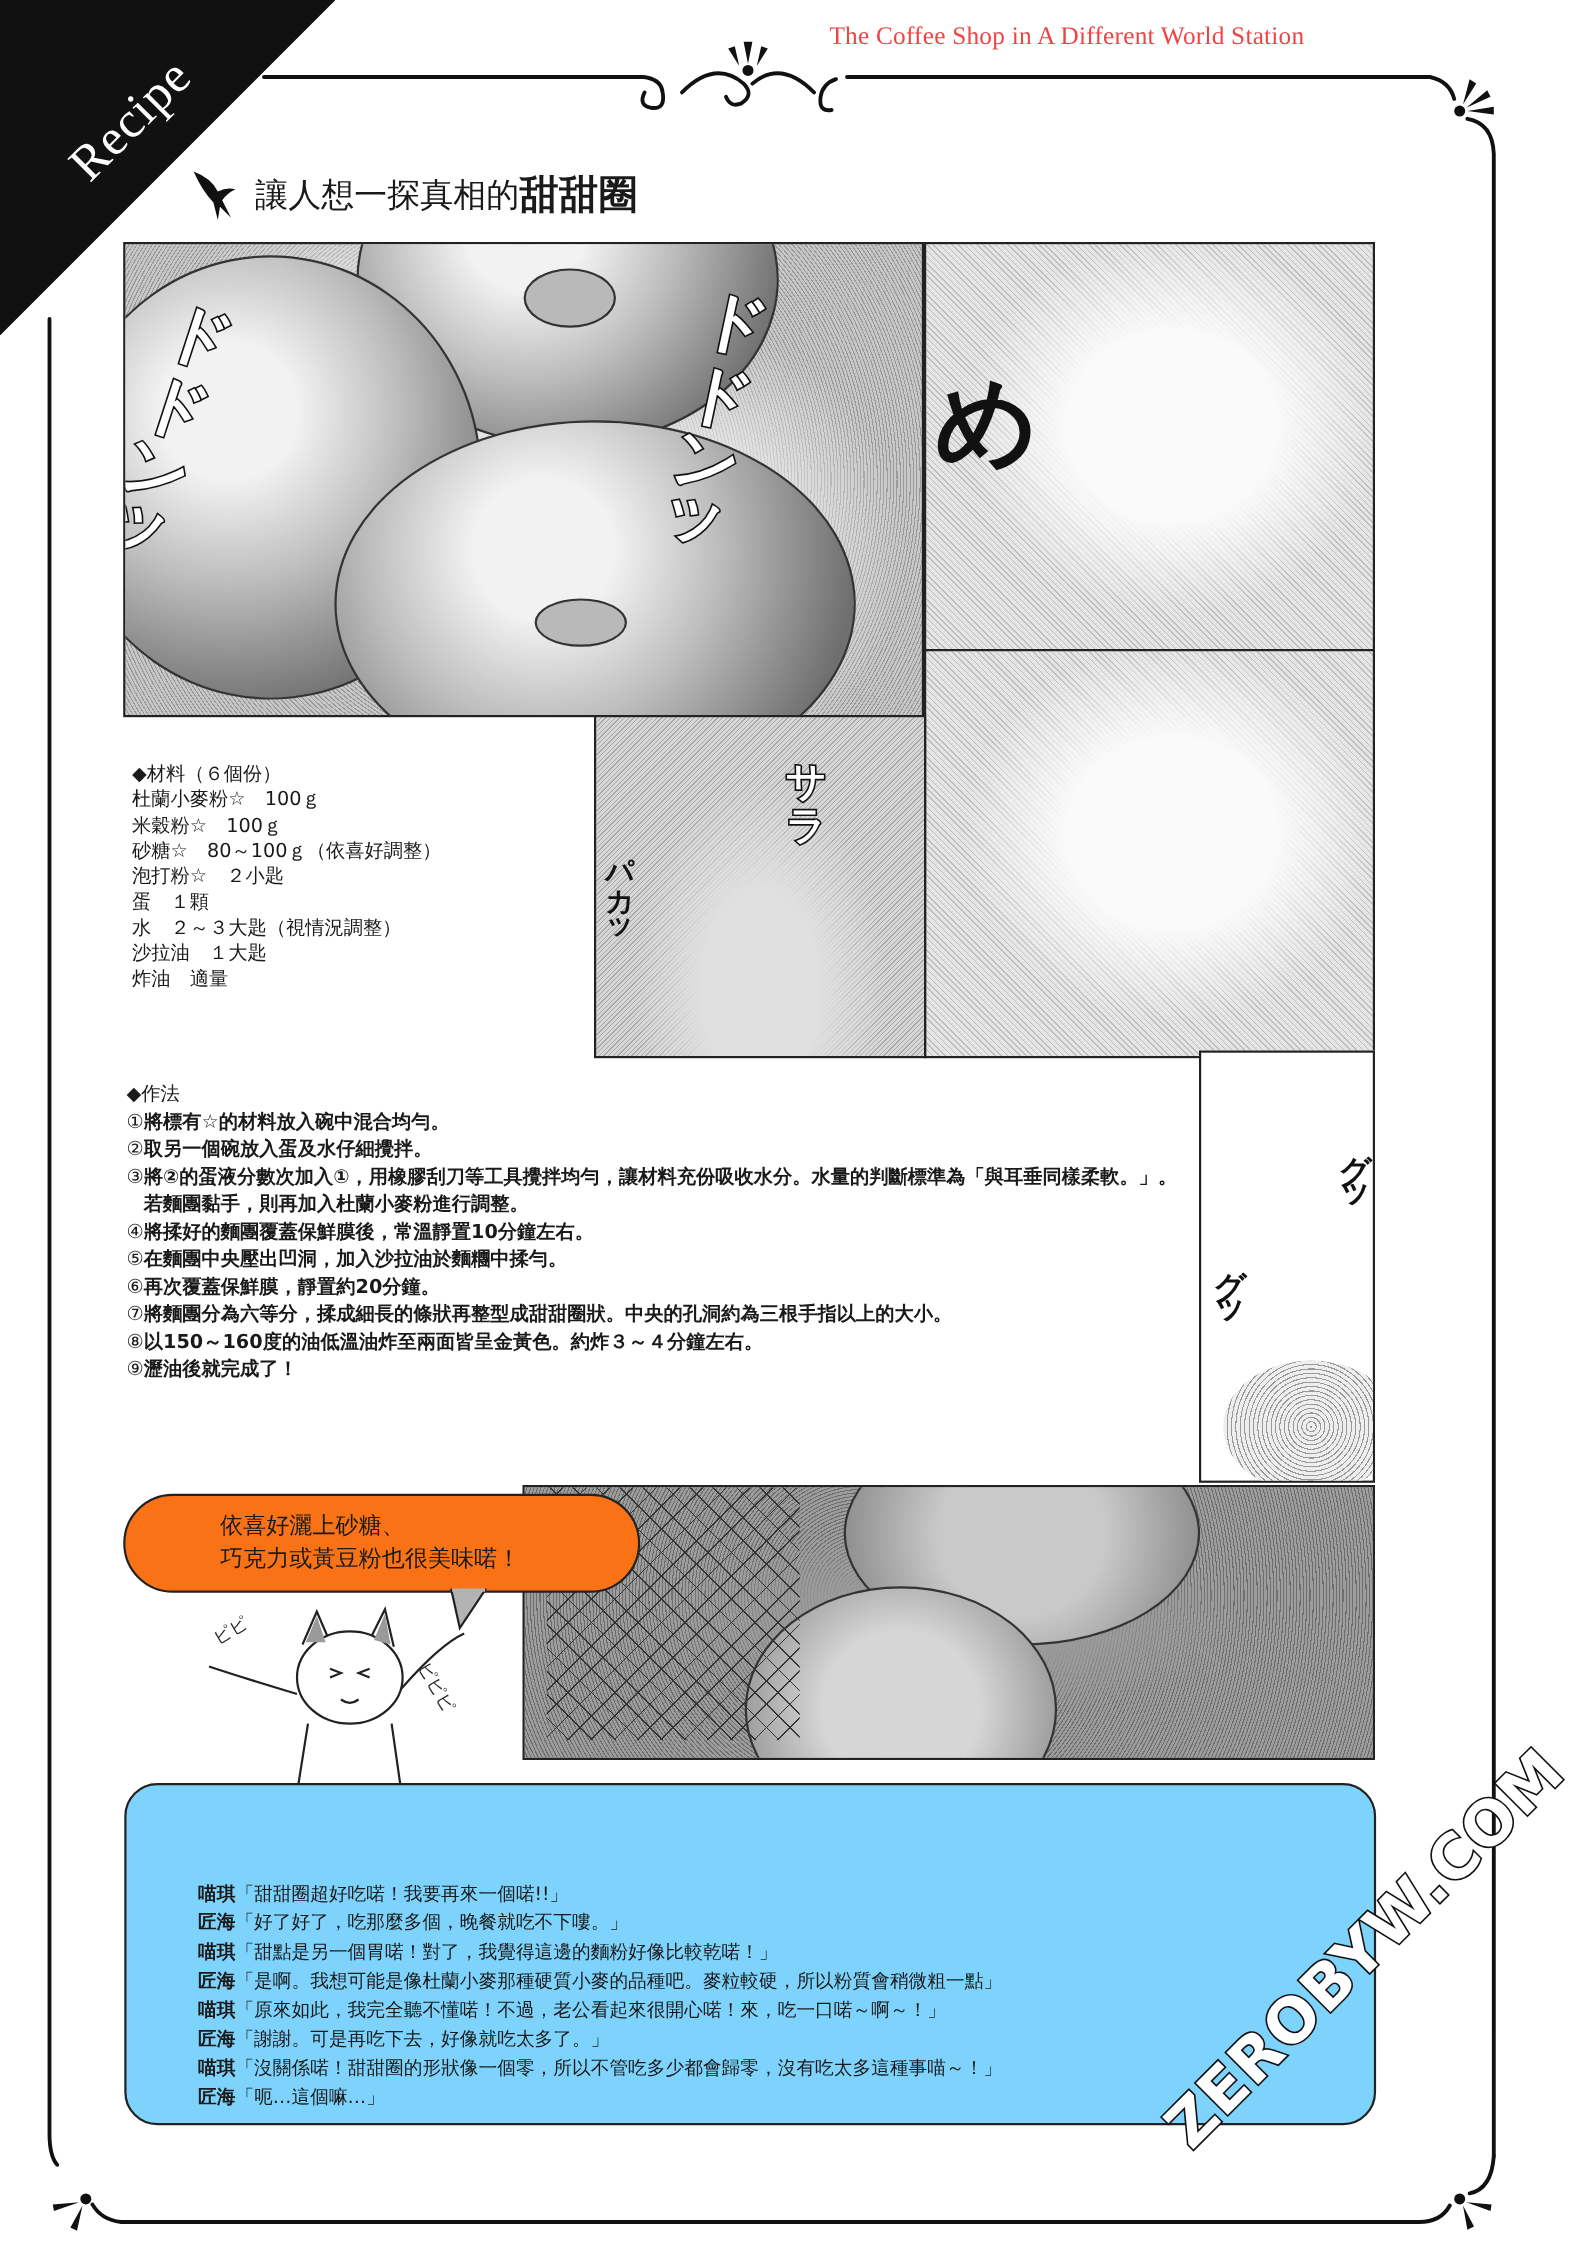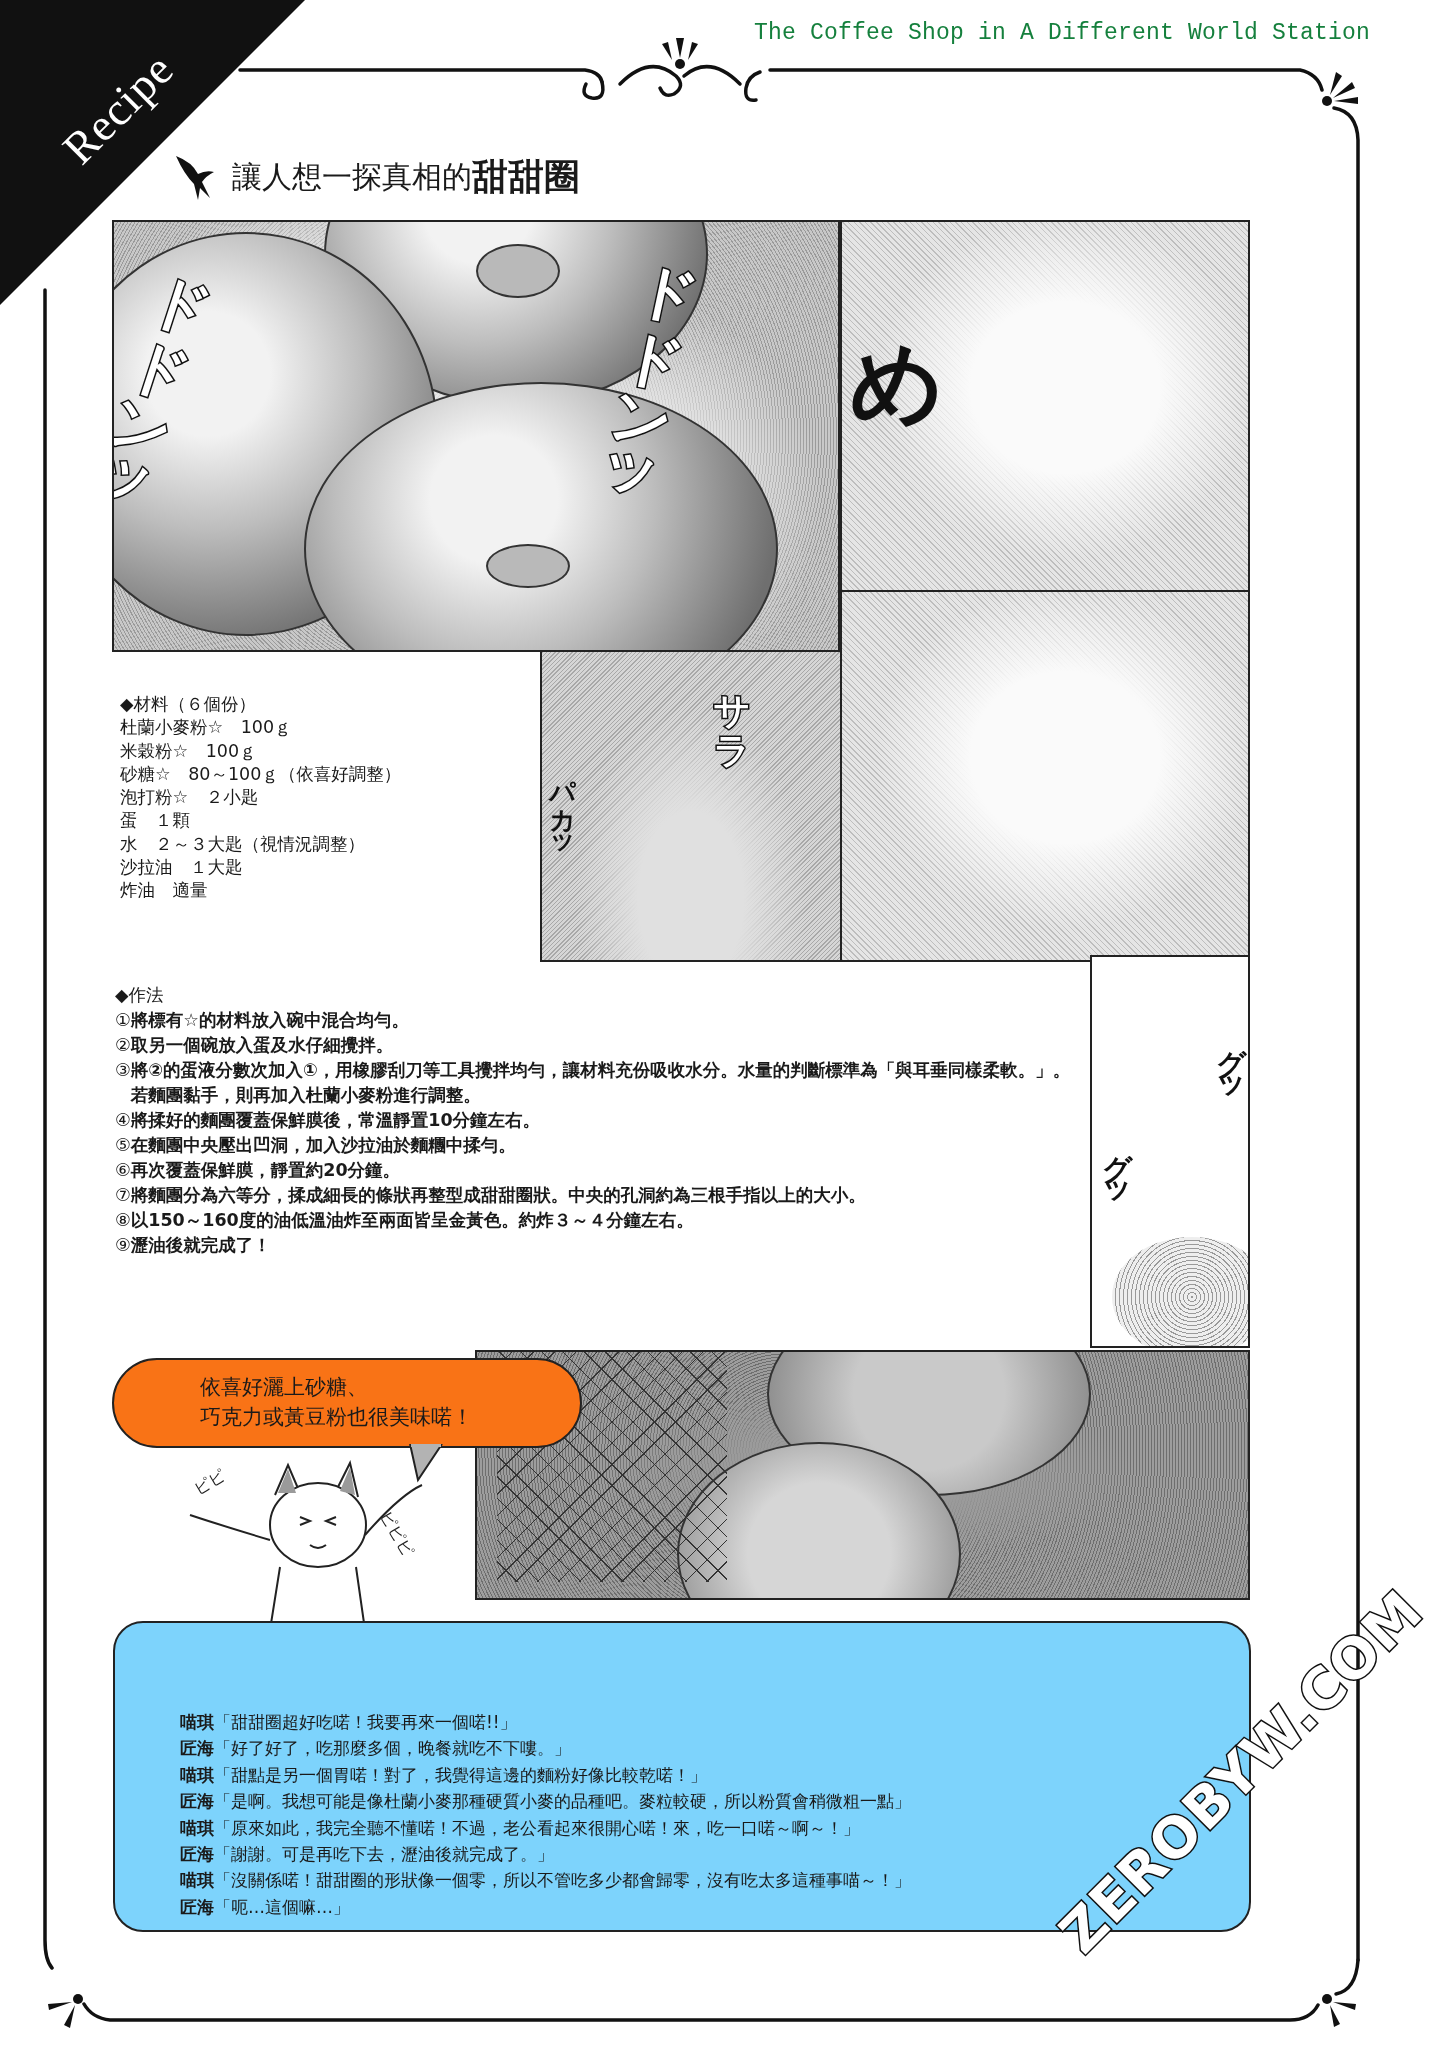--- a/index.html
+++ b/index.html
@@ -6,22 +6,22 @@
   body { width: 1440px; height: 2048px; position: relative; overflow: hidden;
          font-family: "DejaVu Sans", sans-serif; color: #1a1a1a; }
 
   
   .corner-tab { position: absolute; left: 0; top: 0; width: 305px; height: 305px; }
   .corner-tab svg { display: block; }
   .corner-label { position: absolute; left: 18px; top: 82px; transform: rotate(-45deg);
                   transform-origin: center; color: #fff; font-family: "Liberation Serif", serif;
                   font-size: 46px; letter-spacing: 1px; width: 200px; text-align: center; }
 
-  .series-title { position: absolute; left: 754px; top: 20px; font-family: Liberation Mono, monospace;
-                  font-size: 23px; color: #15803d; letter-spacing: 0.2px; }
+  .series-title { position: absolute; left: 754px; top: 20px; font-family: Liberation Serif, serif;
+                  font-size: 23px; color: #ef4444; letter-spacing: 0.2px; }
 
   
   .frame { position: absolute; left: 0; top: 0; width: 1440px; height: 2048px; pointer-events: none; }
 
   .recipe-title { position: absolute; left: 172px; top: 152px; display: flex; align-items: center; gap: 14px; }
   .recipe-title .swallow { width: 46px; height: 50px; }
   .recipe-title .t1 { font-size: 30px; font-family: "DejaVu Sans", sans-serif; }
   .recipe-title .t2 { font-size: 36px; font-weight: bold; font-family: "DejaVu Sans", sans-serif; }
 
   
@@ -269,21 +269,21 @@
   <div class="line">
       <span class="speaker">匠海</span>
       <span>「是啊。我想可能是像杜蘭小麥那種硬質小麥的品種吧。麥粒較硬，所以粉質會稍微粗一點」</span>
     </div>
   <div class="line">
       <span class="speaker">喵琪</span>
       <span>「原來如此，我完全聽不懂喏！不過，老公看起來很開心喏！來，吃一口喏～啊～！」</span>
     </div>
   <div class="line">
       <span class="speaker">匠海</span>
-      <span>「謝謝。可是再吃下去，瀝油後就完成了。」</span>
+      <span>「謝謝。可是再吃下去，好像就吃太多了。」</span>
     </div>
   <div class="line">
       <span class="speaker">喵琪</span>
       <span>「沒關係喏！甜甜圈的形狀像一個零，所以不管吃多少都會歸零，沒有吃太多這種事喵～！」</span>
     </div>
   <div class="line">
       <span class="speaker">匠海</span>
       <span>「呃…這個嘛…」</span>
     </div>
 </div>

